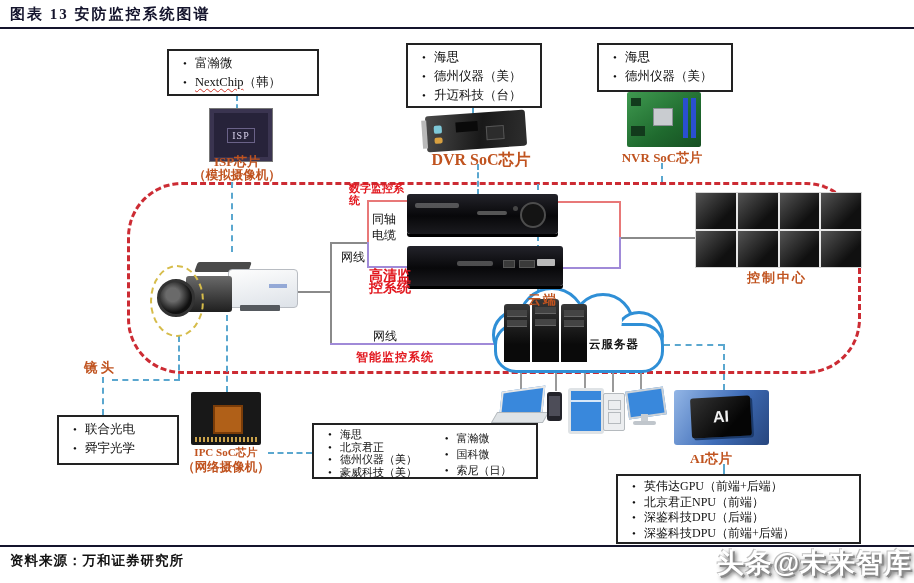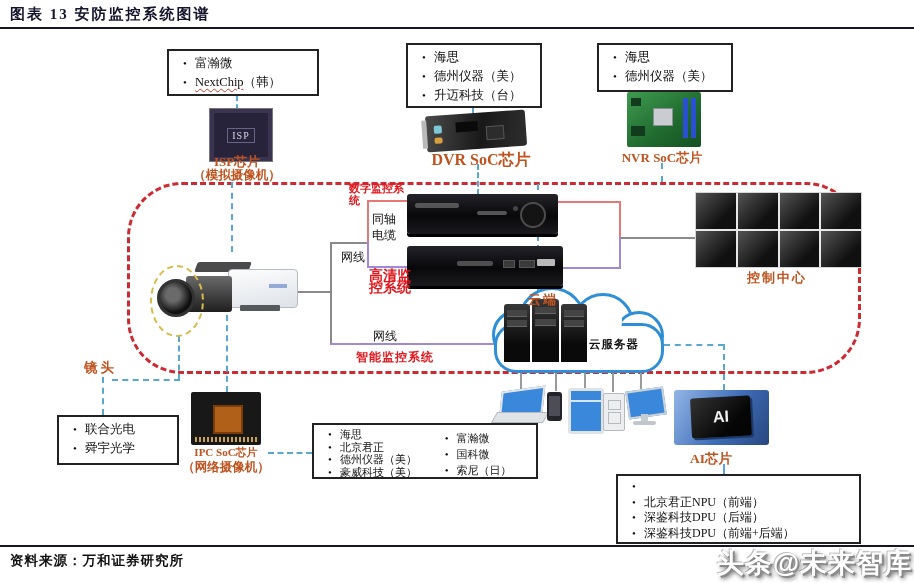--- a/index.html
+++ b/index.html
@@ -304,20 +304,21 @@
   <div class="abs aichipimg" style="left:674px;top:390px;width:95px;height:55px;">
     <div class="aidie">
         <span>AI</span>
       </div>
   </div>
   <div class="abs olabel" style="left:690px;top:450px;font-size:13.5px;">AI芯片</div>
   <div class="abs dashv" style="left:723px;top:464px;height:10px;"></div>
   <div class="abs sbox" style="left:616px;top:474px;width:245px;height:70px;">
     <div class="brow" style="font-size:12px;line-height:15.5px;">
         <span class="blt">•</span>
+        <span>英伟达GPU（前端+后端）</span>
       </div>
     <div class="brow" style="font-size:12px;line-height:15.5px;">
         <span class="blt">•</span>
         <span>北京君正NPU（前端）</span>
       </div>
     <div class="brow" style="font-size:12px;line-height:15.5px;">
         <span class="blt">•</span>
         <span>深鉴科技DPU（后端）</span>
       </div>
     <div class="brow" style="font-size:12px;line-height:15.5px;">

